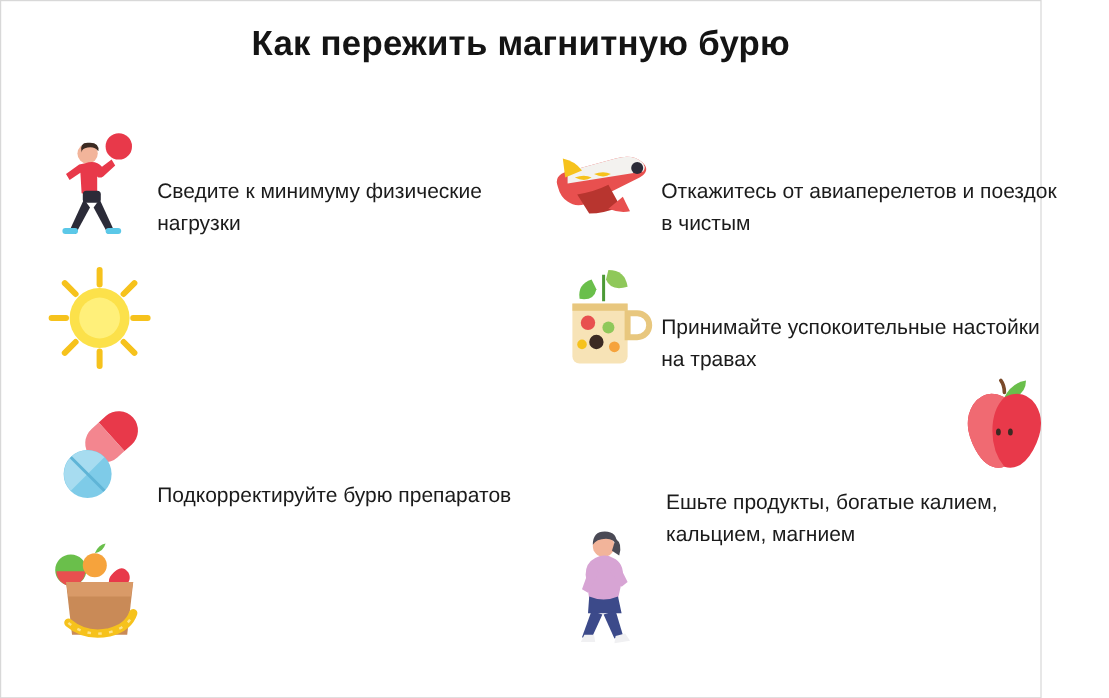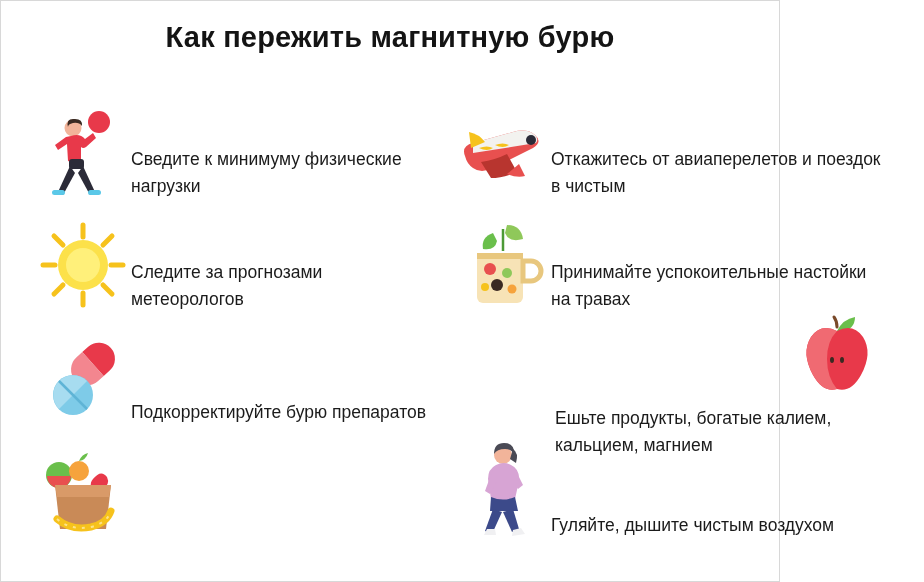--- a/index.html
+++ b/index.html
@@ -8,21 +8,21 @@
     background: #ffffff;
   }
   body {
     width: 924px;
     height: 582px;
     font-family: "Liberation Sans", sans-serif;
     overflow: hidden;
   }
   .poster {
     position: relative;
-    width: 780px;
+    width: 868px;
     height: 582px;
     box-sizing: border-box;
     background: #ffffff;
     border: 1px solid #d8d8d8;
   }
   .title {
     text-align: center;
     font-size: 29px;
     font-weight: bold;
     color: #141414;
@@ -104,21 +104,20 @@
             <line x1="74" y1="46" x2="86" y2="46"></line>
             <line x1="17" y1="17" x2="26" y2="26"></line>
             <line x1="66" y1="66" x2="75" y2="75"></line>
             <line x1="17" y1="75" x2="26" y2="66"></line>
             <line x1="66" y1="26" x2="75" y2="17"></line>
           </g>
           <circle cx="46" cy="46" r="25" fill="#fce14a"></circle>
           <circle cx="46" cy="46" r="17" fill="#fff07a"></circle>
         </svg>
       </div>
-      <div class="tip-text">Следите за прогнозами метеорологов</div>
     </div>
 
     <div class="tip" style="grid-column:1;grid-row:3;">
       <div class="icon-wrap">
         <svg width="92" height="92" viewBox="0 0 92 92">
           <g transform="rotate(-42 56 32)">
             <rect x="32" y="16" width="48" height="32" rx="16" fill="#eef2f6"></rect>
             <path d="M56 16 h8 a16 16 0 0 1 0 32 h-8 z" fill="#e8394a"></path>
             <path d="M32 32 a16 16 0 0 1 16 -16 h8 v32 h-8 a16 16 0 0 1 -16 -16z" fill="#f3868f"></path>
           </g>
@@ -204,17 +203,16 @@
           <path d="M29 24 q8 -4 15 0 q9 4 8 16 l-4 18 q-12 5 -24 0 l-3 -20 q0 -10 8 -14z" fill="#d7a4d4"></path>
           <path d="M26 28 l-8 22 5 3 9 -17z" fill="#d7a4d4"></path>
           <path d="M48 28 l8 16 -5 4 -9 -12z" fill="#d7a4d4"></path>
           <path d="M24 56 q12 5 24 0 l3 14 -28 0z" fill="#3c4a8a"></path>
           <path d="M26 68 l-8 22 7 3 10 -22z" fill="#3c4a8a"></path>
           <path d="M46 68 l6 20 -7 3 -9 -20z" fill="#3c4a8a"></path>
           <path d="M20 88 l8 0 1 6 -12 0z" fill="#f0f0f2"></path>
           <path d="M46 89 l8 -2 4 6 -13 2z" fill="#f0f0f2"></path>
         </svg>
       </div>
-      <div class="tip-text">Гуляйте, дышите чистым воздухом</div>
     </div>
 
   </div>
 </div>
 
 </body></html>

